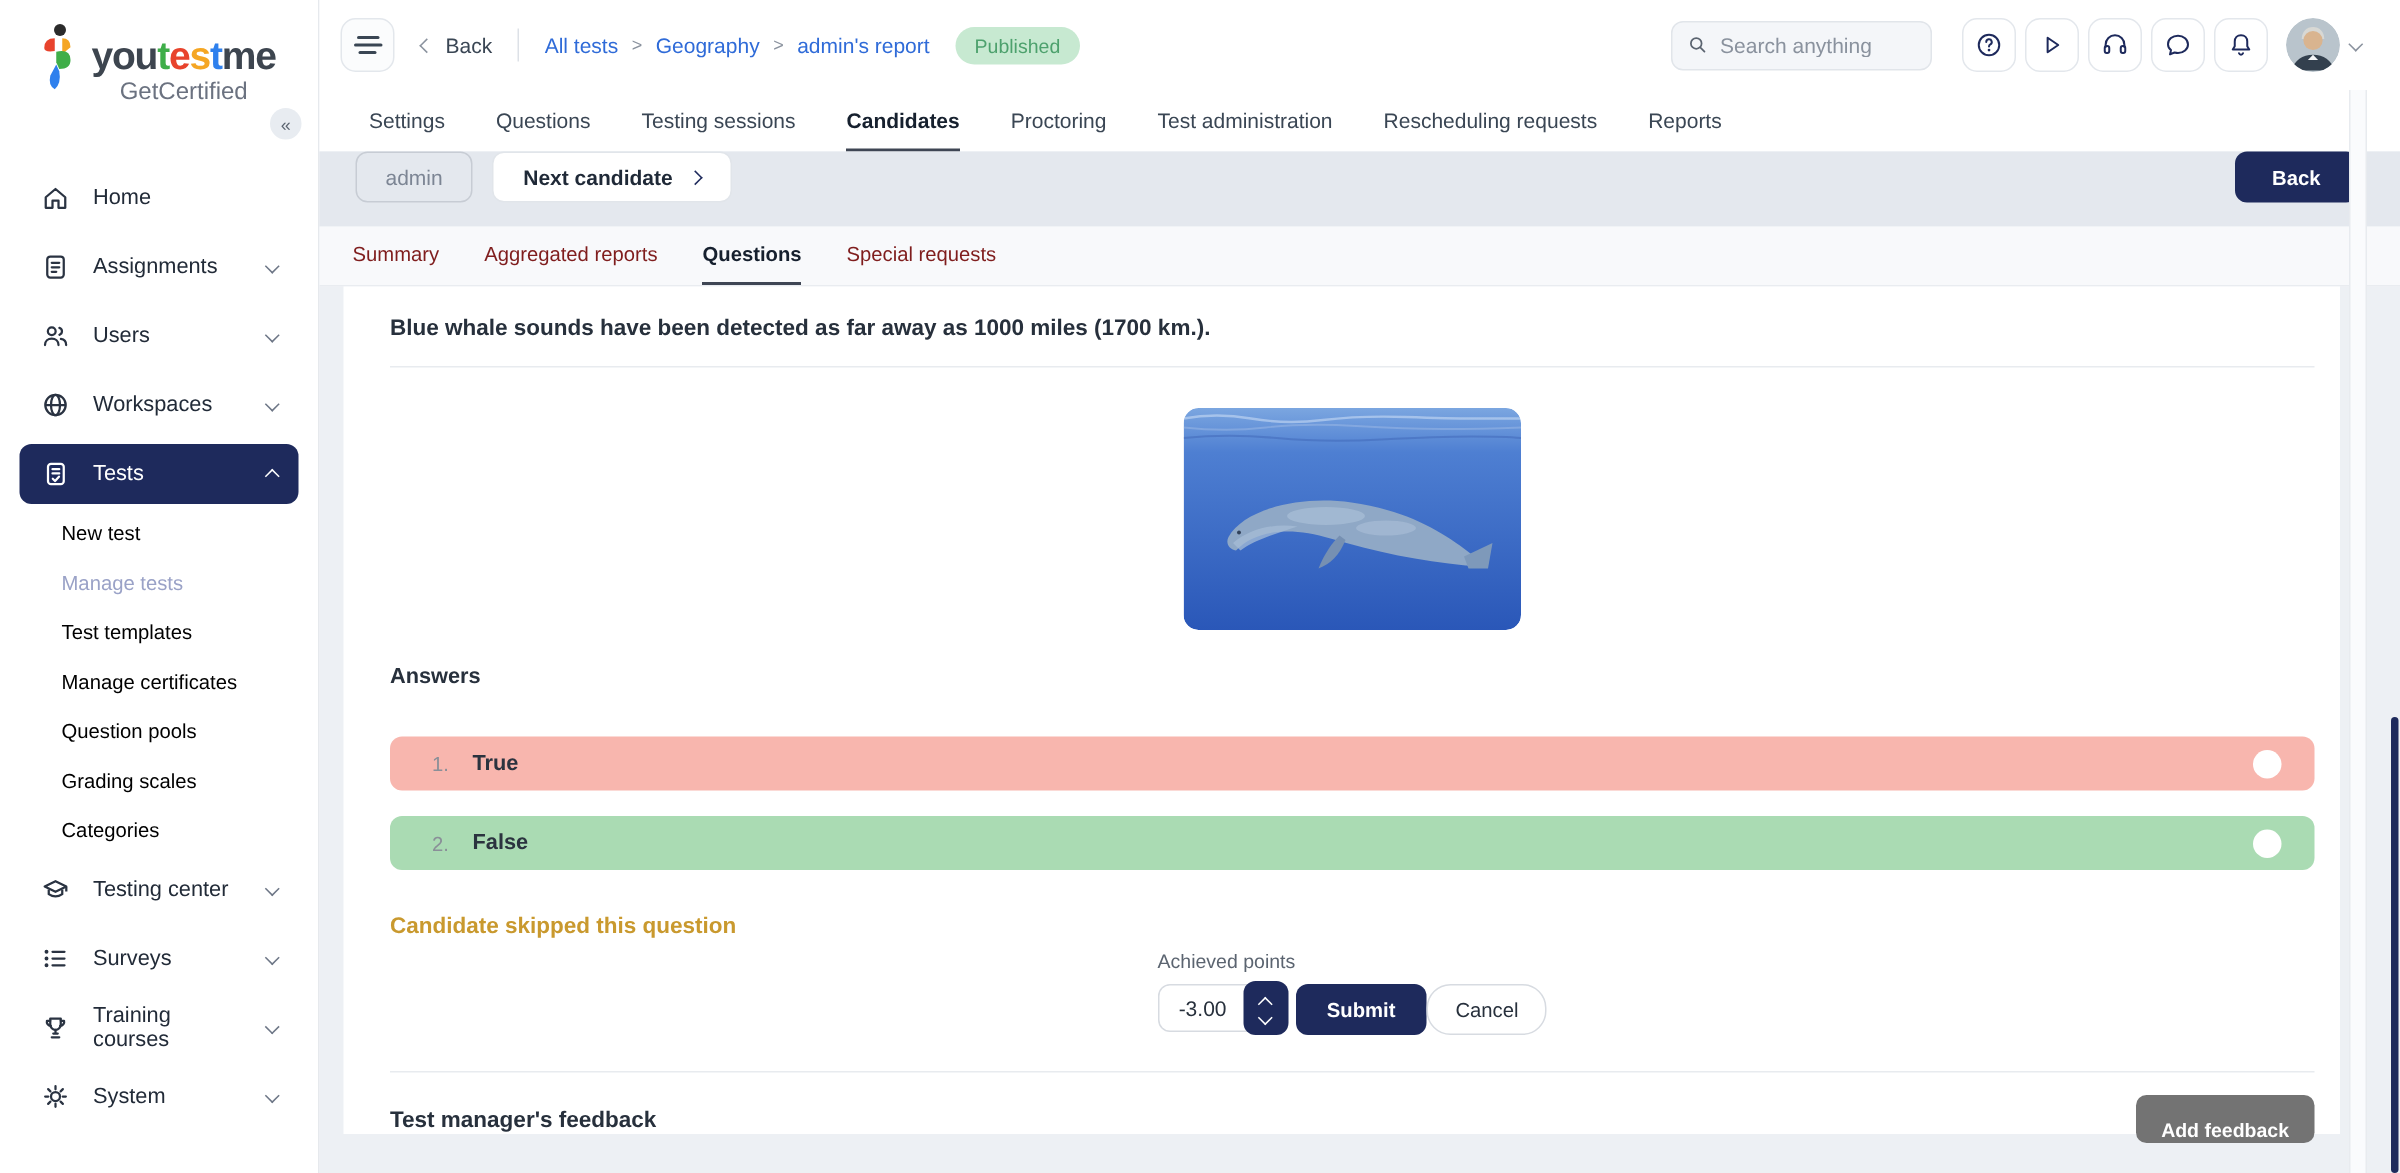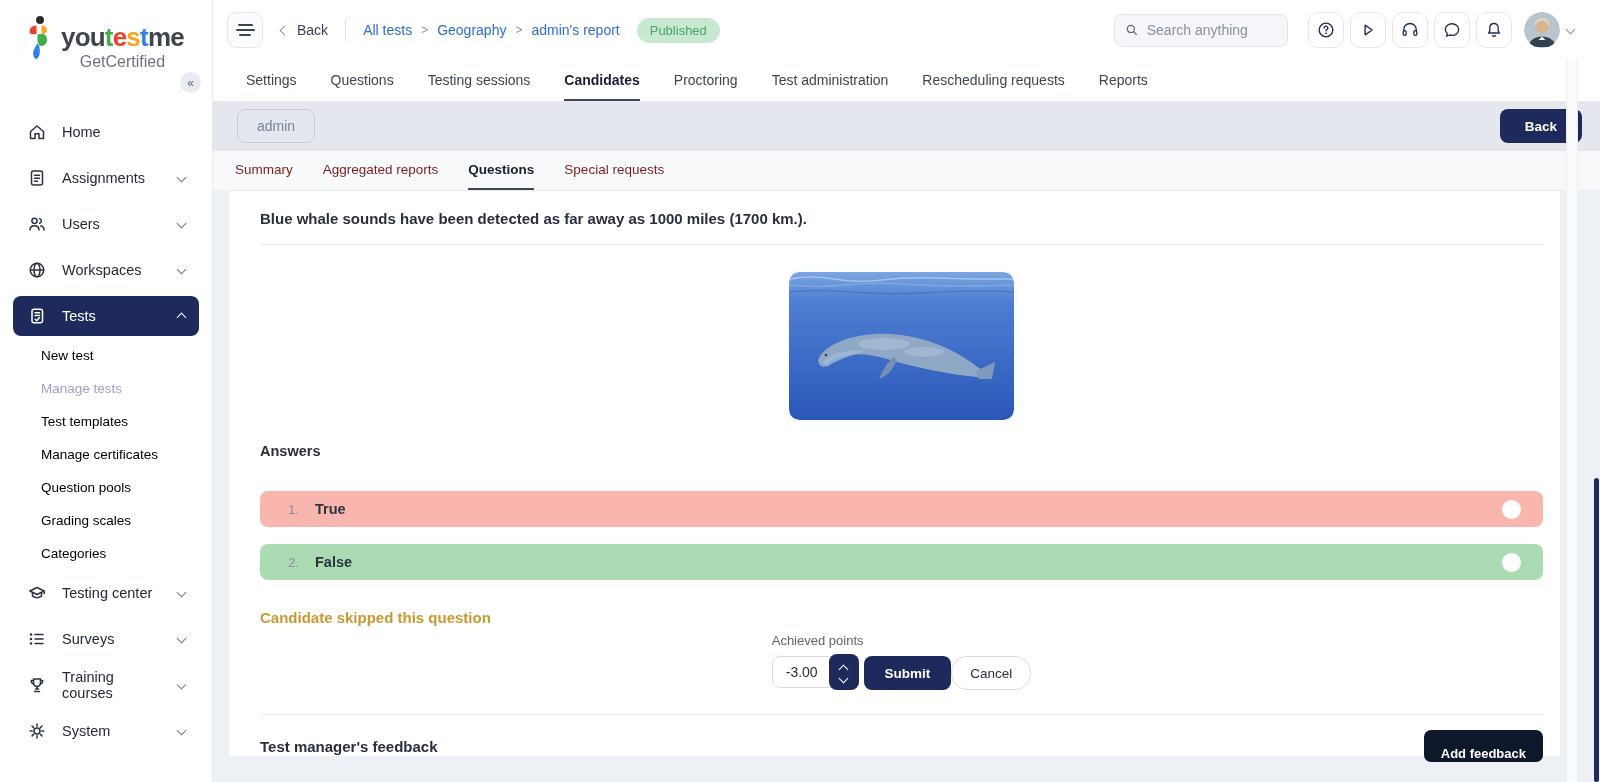--- a/index.html
+++ b/index.html
@@ -59,21 +59,21 @@
   .icon-btn { width:36px; height:36px; border:1px solid #e3e7ec; border-radius:10px; background:#fff;
               display:flex; align-items:center; justify-content:center; color:#1e2a5c; cursor:pointer; margin-left:6px; }
   .avatar { width:36px; height:36px; border-radius:50%; overflow:hidden; margin-left:12px; cursor:pointer; flex-shrink:0; }
   .avatar-chev { color:#8a929e; margin-left:7px; cursor:pointer; }
 
   .tabsrow { height:41px; background:#fff; display:flex; gap:34px; padding-left:33px; }
   .tab { display:flex; align-items:center; font-size:14px; color:#3a4654; cursor:pointer;
          border-bottom:2px solid transparent; }
   .tab.active { font-weight:bold; color:#16202e; border-color:#3f4654; }
 
-  .bandrow { height:50px; background:#e4e8ee; display:flex; align-items:center; padding:0 18px 0 24px; gap:13px; }
+  .bandrow { height:50px; background:#e4e8ee; display:flex; padding:0 28px 0 24px; gap:13px; }
   .chip-admin { height:34px; padding:0 19px; border:1px solid #c7ccd4; border-radius:8px; background:transparent;
                 color:#7c8594; font-size:14px; display:flex; align-items:center; cursor:pointer; }
   .btn-next { height:34px; width:160px; background:#fff; border:1px solid #e1e5ea; border-radius:8px;
               font-weight:bold; font-size:14px; color:#1f2937; display:flex; align-items:center;
               justify-content:center; gap:12px; cursor:pointer; }
   .btn-next .chev { color:#1e2a5c; }
   .btn-back { margin-left:auto; height:34px; padding:0 25px; background:#1e2a5c; color:#fff; border:none;
               border-radius:8px; font-weight:bold; font-size:13.5px; display:flex; align-items:center; cursor:pointer; }
 
   .subtabsrow { height:40px; background:#f8f9fb; border-bottom:1px solid #e9ecf0; display:flex; gap:30px; padding-left:22px; }
@@ -107,21 +107,21 @@
   .stepper { width:30px; height:36px; background:#1e2a5c; border:none; border-radius:8px; margin-left:-3px;
              display:flex; flex-direction:column; align-items:center; justify-content:center; gap:4px;
              color:#fff; cursor:pointer; }
   .btn-submit { height:34px; padding:0 21px; background:#1e2a5c; color:#fff; border:none; border-radius:8px;
                 font-weight:bold; font-size:13.5px; cursor:pointer; }
   .btn-cancel { height:34px; padding:0 18px; background:#fff; border:1px solid #d7dbe1; color:#27303c;
                 border-radius:16px; font-size:13.5px; cursor:pointer; }
   .divider.d2 { margin-top:24px; }
   .feedback-row { display:flex; justify-content:space-between; align-items:center; margin-top:15px; }
   .feedback-title { font-weight:bold; font-size:15px; color:#27303c; }
-  .btn-feedback { height:31px; padding:16px 17px; background:#0f172a; color:#fff; border:none; border-radius:7px;
+  .btn-feedback { height:31px; padding:16px 17px; background:#737373; color:#fff; border:none; border-radius:7px;
                   font-weight:bold; font-size:13px; cursor:pointer; }
 
   
   .gutter-track { position:absolute; right:22px; top:60px; bottom:0; width:12px; background:#fafbfd;
                   border-left:1px solid #e8ebef; border-right:1px solid #e8ebef; }
   .scroll-thumb { position:absolute; right:1px; top:478px; width:5px; height:304px;
                   background:#1e2a5c; border-radius:3px; cursor:pointer; }
 </style>
 </head>
 <body>
@@ -322,20 +322,24 @@
       <div class="tab">Testing sessions</div>
       <div class="tab active">Candidates</div>
       <div class="tab">Proctoring</div>
       <div class="tab">Test administration</div>
       <div class="tab">Rescheduling requests</div>
       <div class="tab">Reports</div>
     </div>
 
     <div class="bandrow">
       <button class="chip-admin">admin</button>
+      <button class="btn-next">
+        <span>Next candidate</span>
+        <span class="chev right"></span>
+      </button>
       <button class="btn-back">Back</button>
     </div>
 
     <div class="subtabsrow">
       <div class="subtab">Summary</div>
       <div class="subtab">Aggregated reports</div>
       <div class="subtab active">Questions</div>
       <div class="subtab">Special requests</div>
     </div>
 

